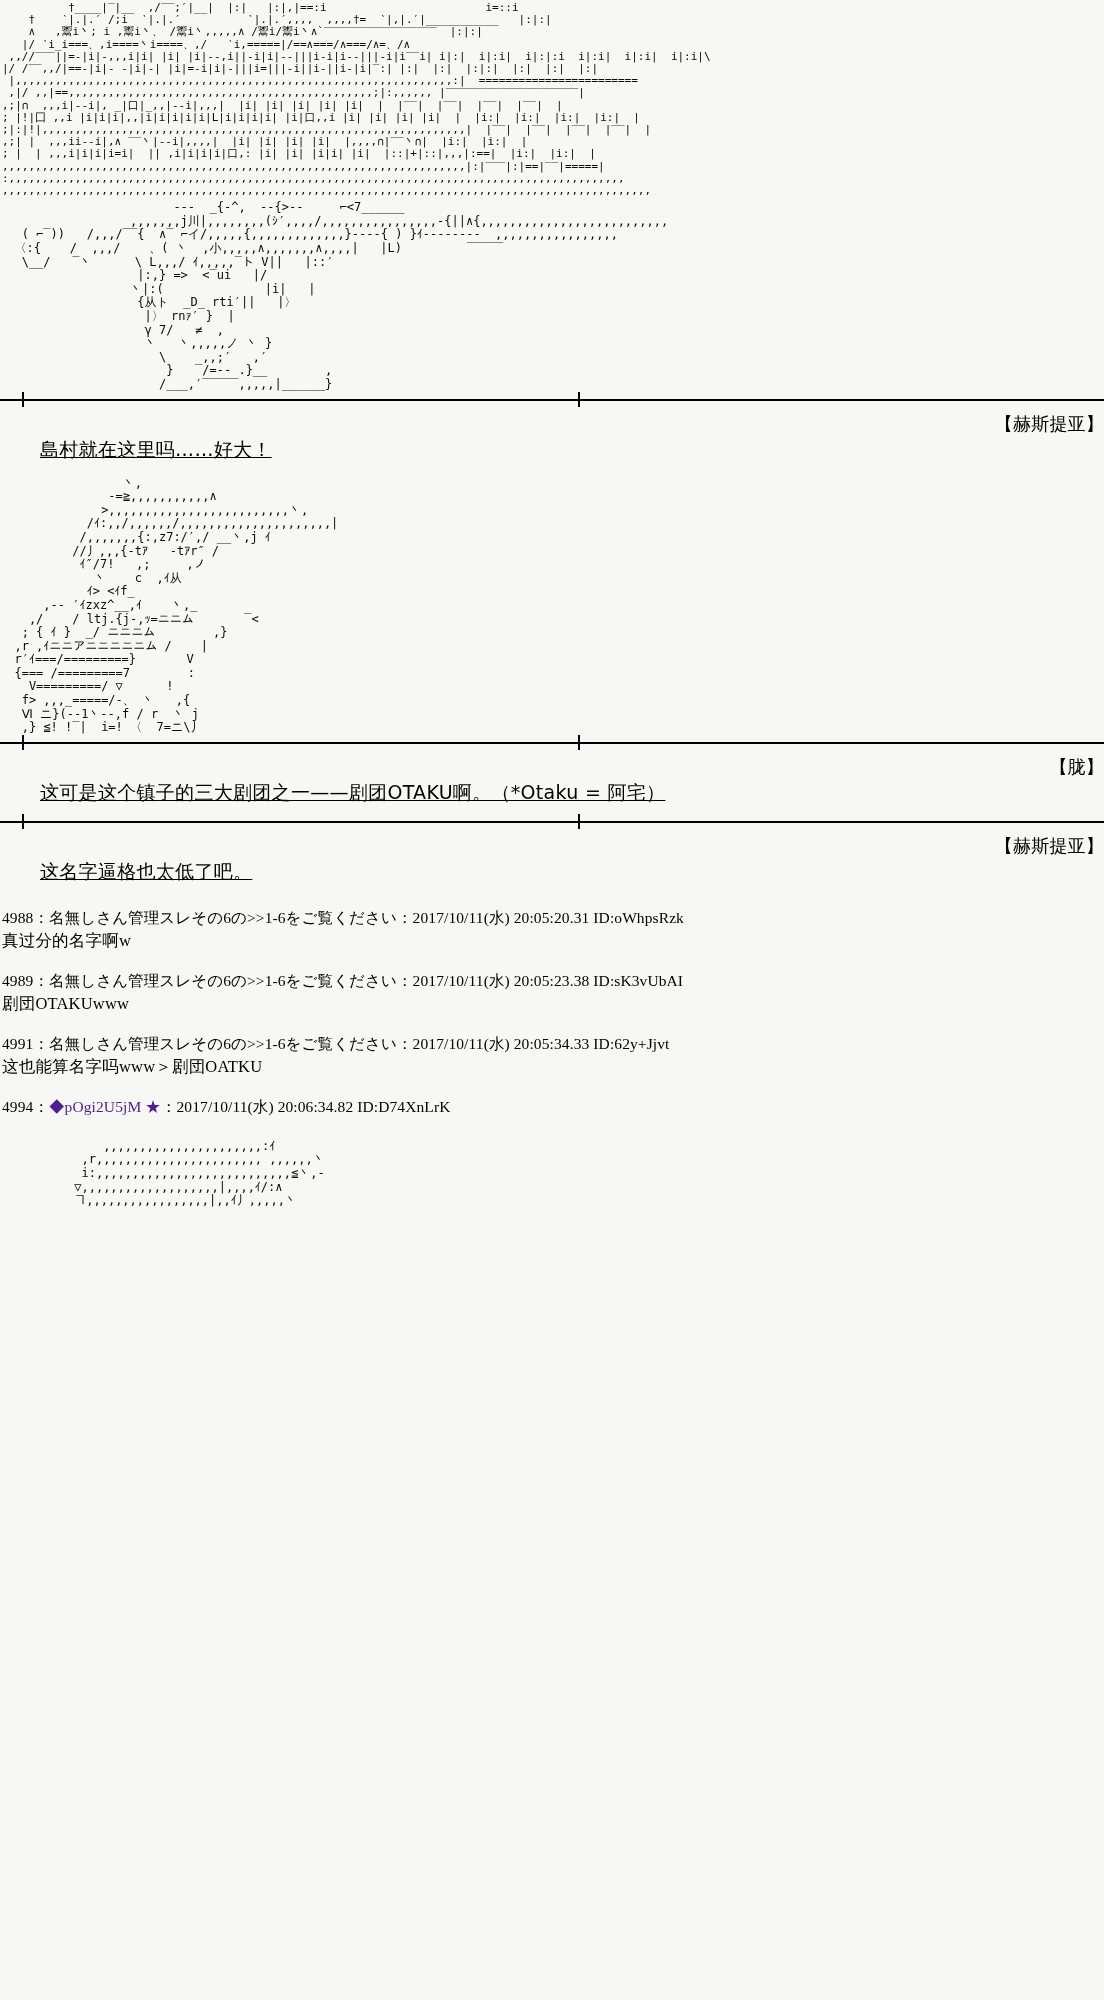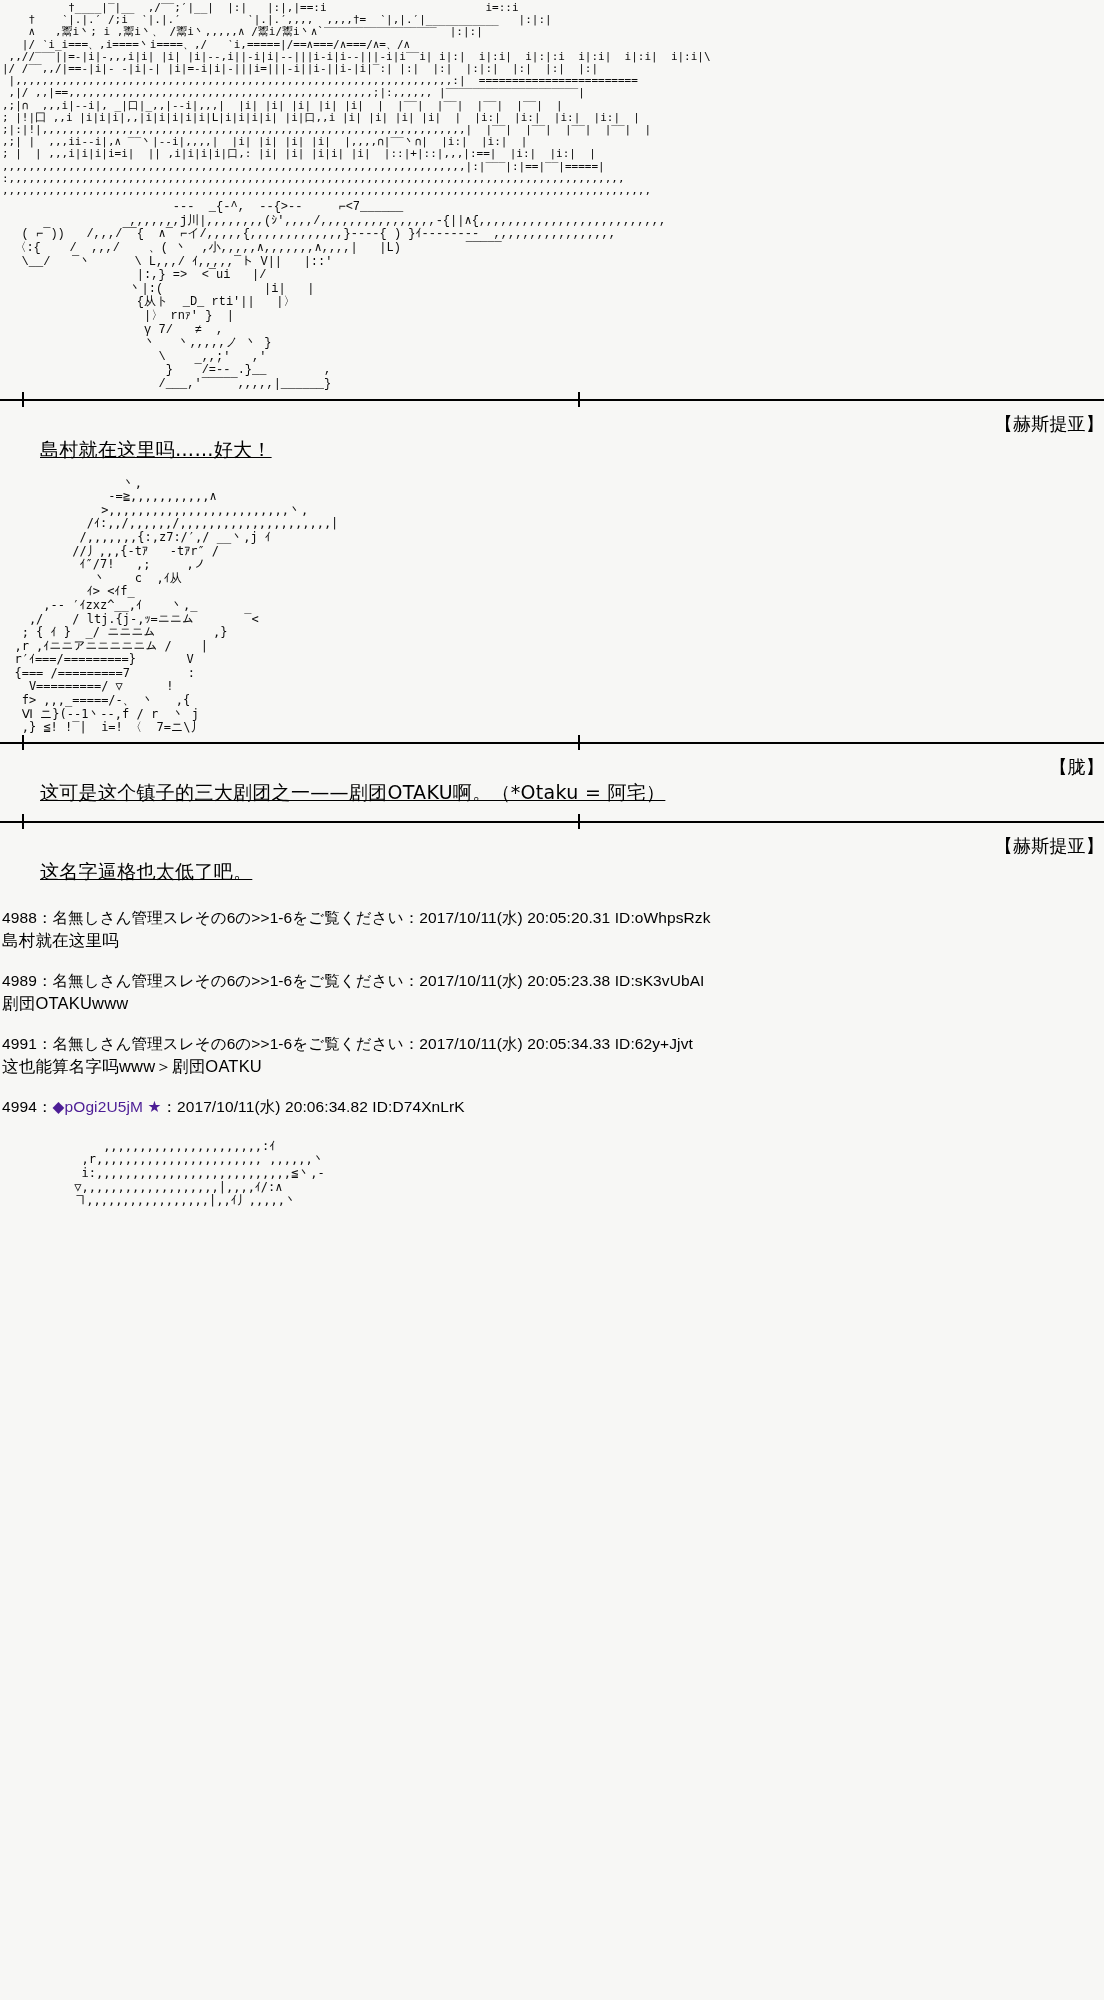--- a/index.html
+++ b/index.html
@@ -34,21 +34,20 @@
   }
   .aa-building {
     font-size: 11px;
     line-height: 12.2px;
     padding: 2px 0 0 2px;
   }
   .aa-char1 {
     font-size: 12px;
     line-height: 13.6px;
     padding: 4px 0 0 0;
-    font-family: Liberation Mono, monospace;
   }
   .aa-char2 {
     font-size: 12px;
     line-height: 13.6px;
     padding: 6px 0 0 0;
   }
   .aa-char3 {
     font-size: 12px;
     line-height: 13.6px;
     padding: 4px 0 0 0;
@@ -98,20 +97,21 @@
     letter-spacing: 0.3px;
     text-decoration: underline;
   }
 
   
   .posts {
     padding: 14px 0 0 2px;
   }
   .post {
     margin: 0 8px 18px 0;
+    font-family: Liberation Serif, serif;
   }
   .post .meta {
     font-size: 15.5px;
     line-height: 22px;
     white-space: nowrap;
     letter-spacing: 0.1px;
   }
   .post .body {
     font-size: 16.5px;
     line-height: 23px;
@@ -212,21 +212,21 @@
     <div class="speaker">【赫斯提亚】</div>
     <div class="line">这名字逼格也太低了吧。</div>
   </div>
 
   <div class="posts">
 
     <div class="post">
       <div class="meta">
         <span class="post-num">4988</span><span>：</span><span>名無しさん管理スレその6の&gt;&gt;1-6をご覧ください</span><span>：</span><span>2017/10/11(水) 20:05:20.31</span>&nbsp;<span>ID:oWhpsRzk</span>
       </div>
-      <div class="body">島村就在这里吗</div>
+      <div class="body">真过分的名字啊w</div>
     </div>
 
     <div class="post">
       <div class="meta">
         <span class="post-num">4989</span><span>：</span><span>名無しさん管理スレその6の&gt;&gt;1-6をご覧ください</span><span>：</span><span>2017/10/11(水) 20:05:23.38</span>&nbsp;<span>ID:sK3vUbAI</span>
       </div>
       <div class="body">剧団OTAKUwww</div>
     </div>
 
     <div class="post">

